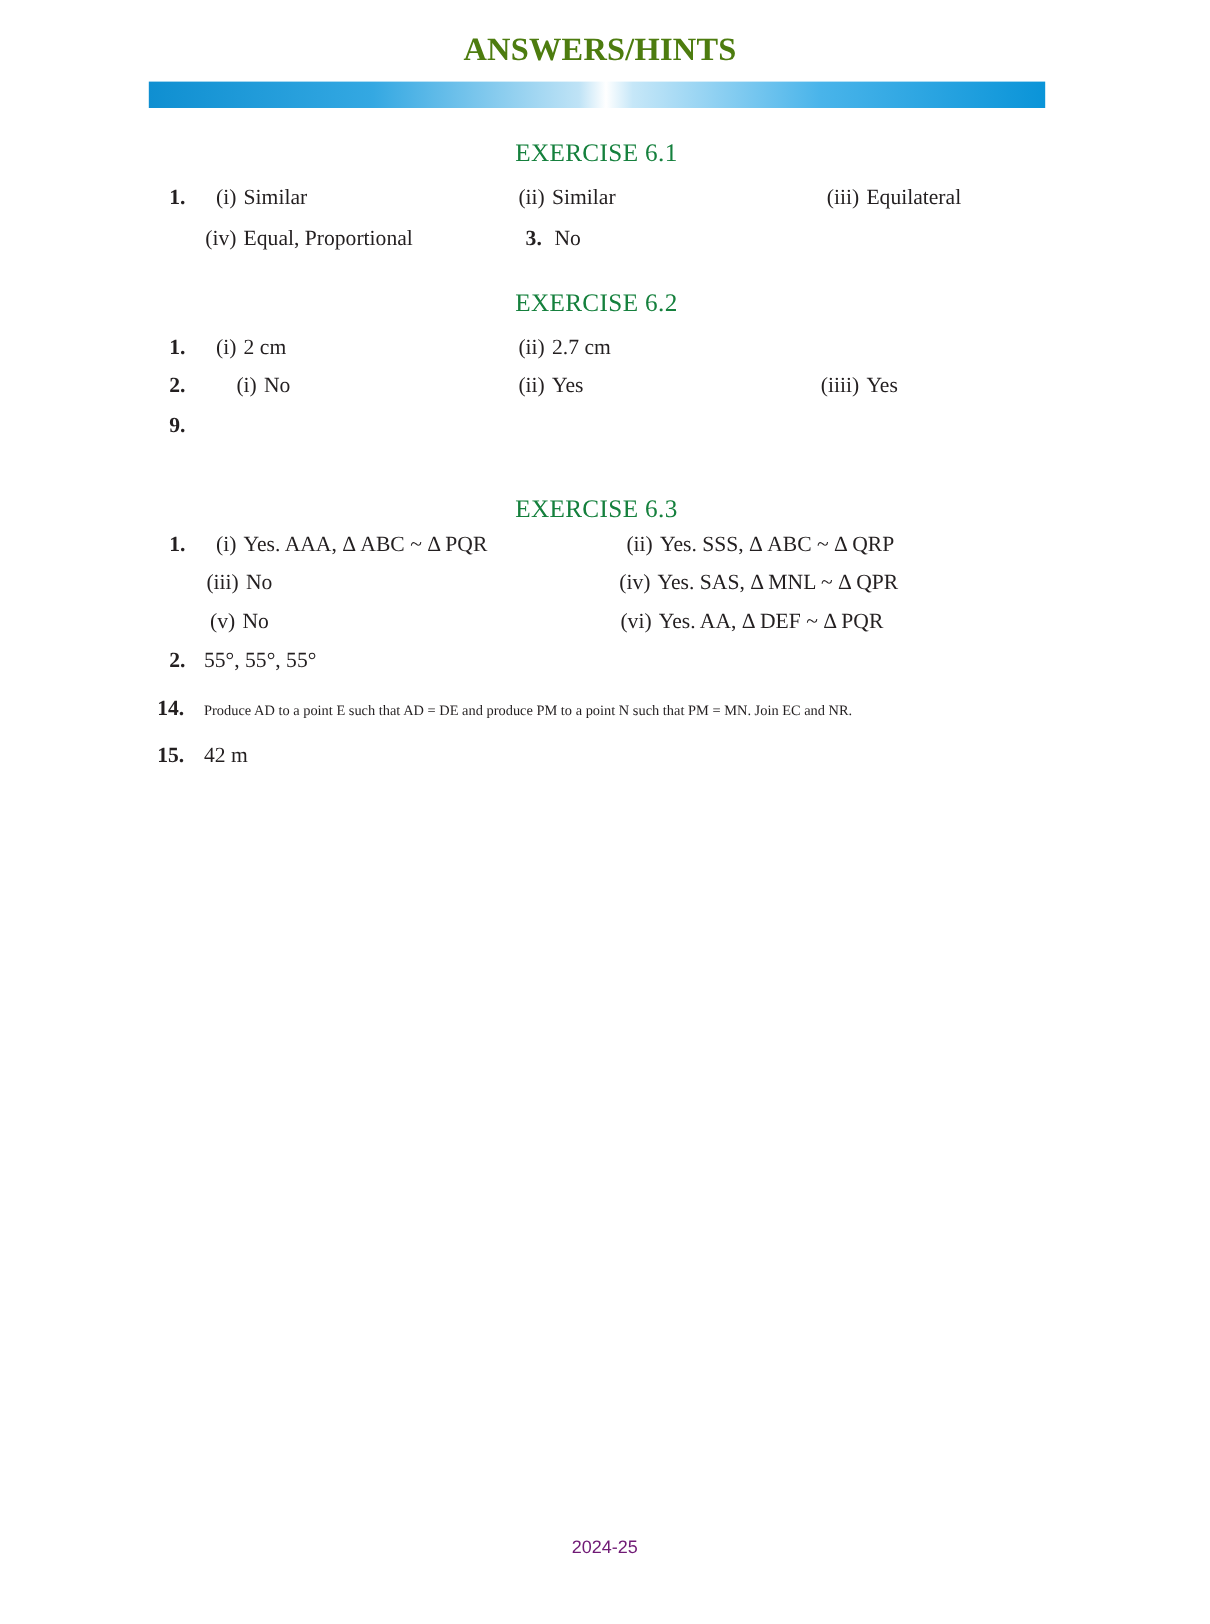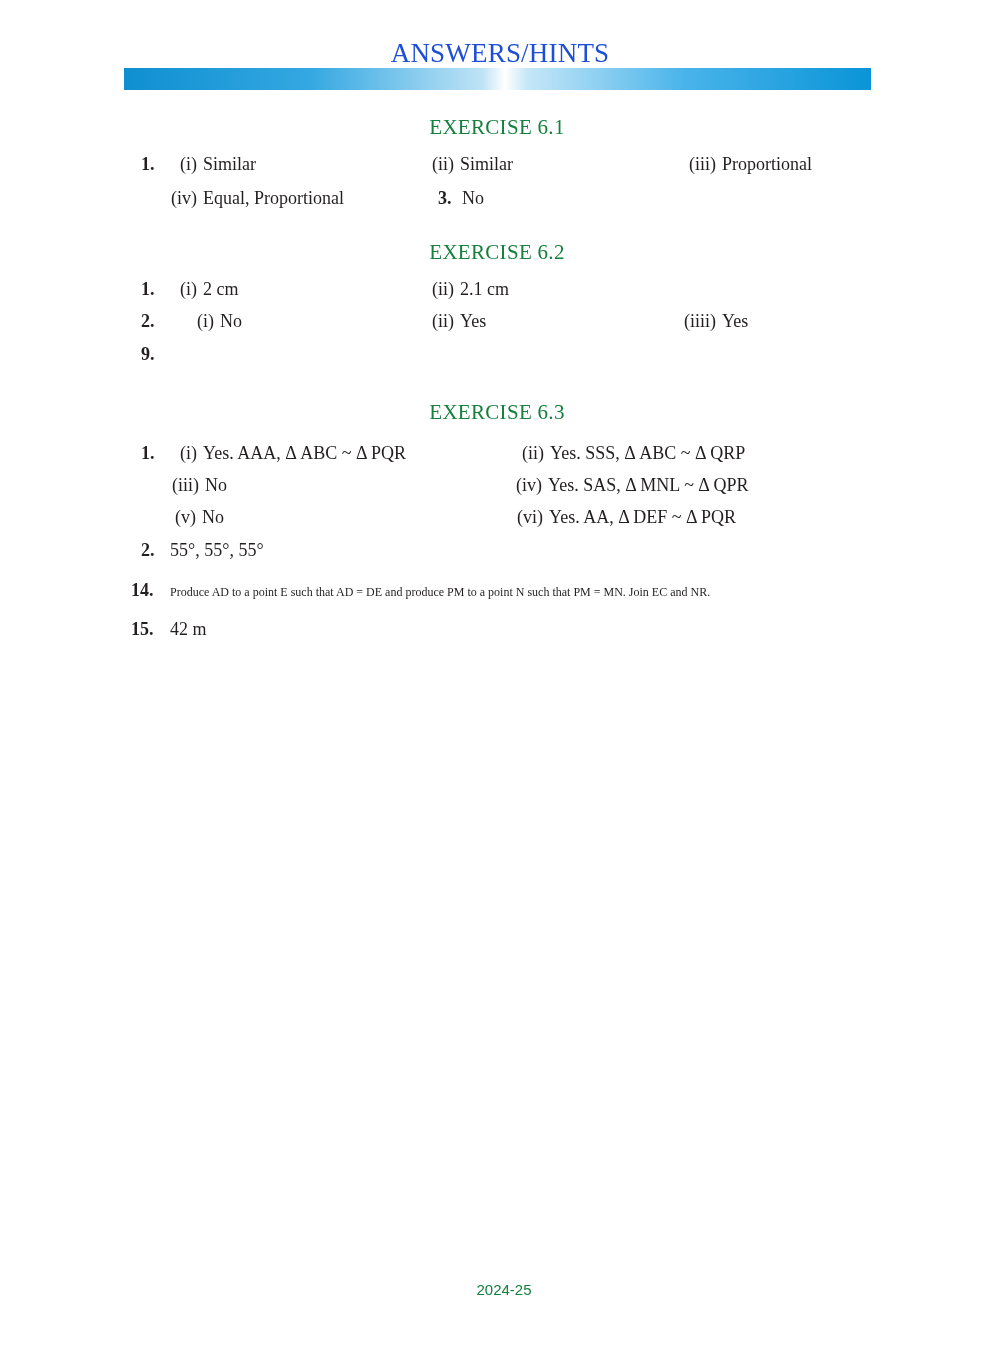--- a/index.html
+++ b/index.html
@@ -1,67 +1,67 @@
 <!DOCTYPE html>
 <html><head>
   <meta charset="utf-8">
   <style>
     html, body { margin: 0; padding: 0; background: #ffffff; }
     body { width: 1008px; height: 1353px; position: relative; overflow: hidden;
            font-family: "Liberation Serif", serif; color: #231f20; }
     .title { position: absolute; top: 26px; left: 0; width: 1000px; text-align: center;
-             font-size: 27px; font-weight: normal; color: #1d4ed8; letter-spacing: 0.2px; margin-top: 12px; }
+             font-size: 27px; font-weight: bold; color: #4d7c0f; letter-spacing: 0.2px; }
     .bar { position: absolute; left: 124px; top: 68px; width: 747px; height: 22px;
            background: linear-gradient(to right, #0f8fd1 0%, #34a8e2 25%, #bfe3f6 48%, #ffffff 51%, #c6e7f8 54%, #49b4ea 75%, #0a94d8 100%); }
     .ex-head { position: absolute; left: 0; width: 994px; text-align: center;
                font-size: 21px; font-weight: normal; color: #15803d; letter-spacing: 0.3px; }
     .row { position: absolute; font-size: 18px; white-space: nowrap; }
     .num { font-weight: bold; position: absolute; }
     .cell { position: absolute; white-space: nowrap; }
     .rn { display: inline-block; margin-right: 6px; }
     .footer { position: absolute; top: 1281px; left: 0; width: 1008px; text-align: center;
-              font-family: "Liberation Sans", sans-serif; font-size: 15px; color: #15803d; }
+              font-family: "Liberation Sans", sans-serif; font-size: 15px; color: #701a75; }
     .para { position: absolute; font-size: 12px; line-height: 25px; text-align: justify; }
   </style>
 </head>
 <body>
 
 <div class="title">ANSWERS/HINTS</div>
 <div class="bar"></div>
 
 <div class="ex-head" style="top:115px">EXERCISE  6.1</div>
 <div class="row" style="top:154px;left:0;width:1008px;height:24px">
   <span class="num" style="left:141px">1.</span>
   <span class="cell" style="left:180px"><span class="rn">(i)</span><span>Similar</span></span>
   <span class="cell" style="left:432px"><span class="rn">(ii)</span><span>Similar</span></span>
-  <span class="cell" style="left:689px"><span class="rn">(iii)</span><span>Proportional</span></span>
+  <span class="cell" style="left:689px"><span class="rn">(iii)</span><span>Equilateral</span></span>
 </div>
 <div class="row" style="top:188px;left:0;width:1008px;height:24px">
   <span class="cell" style="left:171px"><span class="rn">(iv)</span><span>Equal, Proportional</span></span>
   <span class="num" style="left:438px">3.</span>
   <span class="cell" style="left:462px">No</span>
 </div>
 
 <div class="ex-head" style="top:240px">EXERCISE  6.2</div>
 <div class="row" style="top:279px;left:0;width:1008px;height:24px">
   <span class="num" style="left:141px">1.</span>
   <span class="cell" style="left:180px"><span class="rn">(i)</span><span>2 cm</span></span>
-  <span class="cell" style="left:432px"><span class="rn">(ii)</span><span>2.1 cm</span></span>
+  <span class="cell" style="left:432px"><span class="rn">(ii)</span><span>2.7 cm</span></span>
 </div>
 <div class="row" style="top:311px;left:0;width:1008px;height:24px">
   <span class="num" style="left:141px">2.</span>
   <span class="cell" style="left:197px"><span class="rn">(i)</span><span>No</span></span>
   <span class="cell" style="left:432px"><span class="rn">(ii)</span><span>Yes</span></span>
   <span class="cell" style="left:684px"><span class="rn">(iiii)</span><span>Yes</span></span>
 </div>
 <div class="row" style="top:344px;left:0;width:1008px;height:24px">
   <span class="num" style="left:141px">9.</span>
 </div>
 
-<div class="ex-head" style="top:400px">EXERCISE  6.3</div>
+<div class="ex-head" style="top:412px">EXERCISE  6.3</div>
 <div class="row" style="top:443px;left:0;width:1008px;height:24px">
   <span class="num" style="left:141px">1.</span>
   <span class="cell" style="left:180px"><span class="rn">(i)</span><span>Yes. AAA, Δ ABC ~ Δ PQR</span></span>
   <span class="cell" style="left:522px"><span class="rn">(ii)</span><span>Yes. SSS, Δ ABC ~ Δ QRP</span></span>
 </div>
 <div class="row" style="top:475px;left:0;width:825px;height:24px">
   <span class="cell" style="left:172px"><span class="rn">(iii)</span><span>No</span></span>
   <span class="cell" style="left:516px"><span class="rn">(iv)</span><span>Yes. SAS, Δ MNL ~ Δ QPR</span></span>
 </div>
 <div class="row" style="top:507px;left:0;width:1008px;height:24px">

